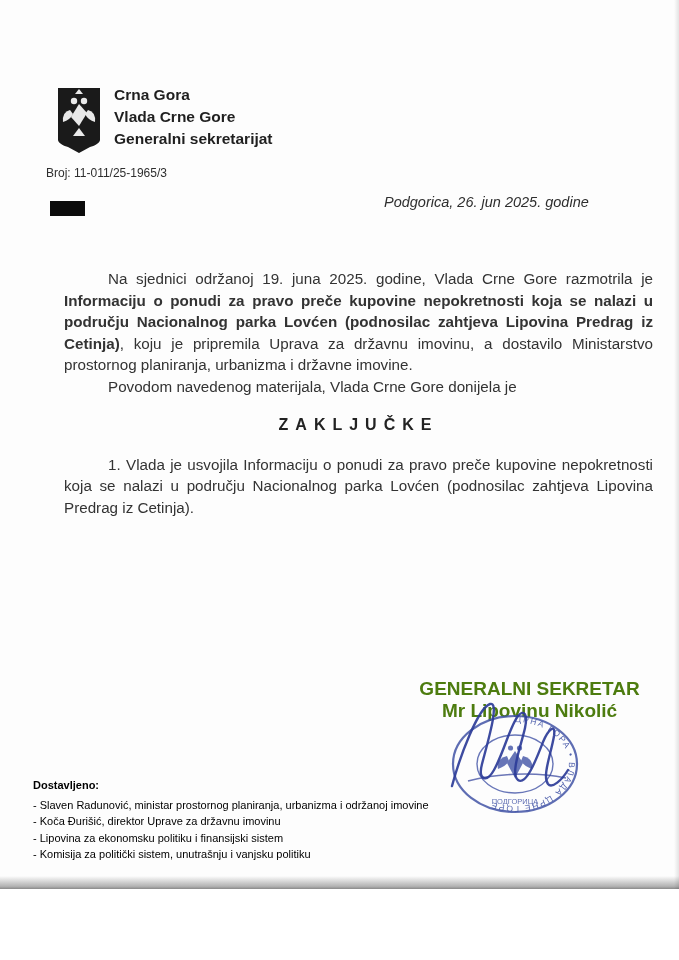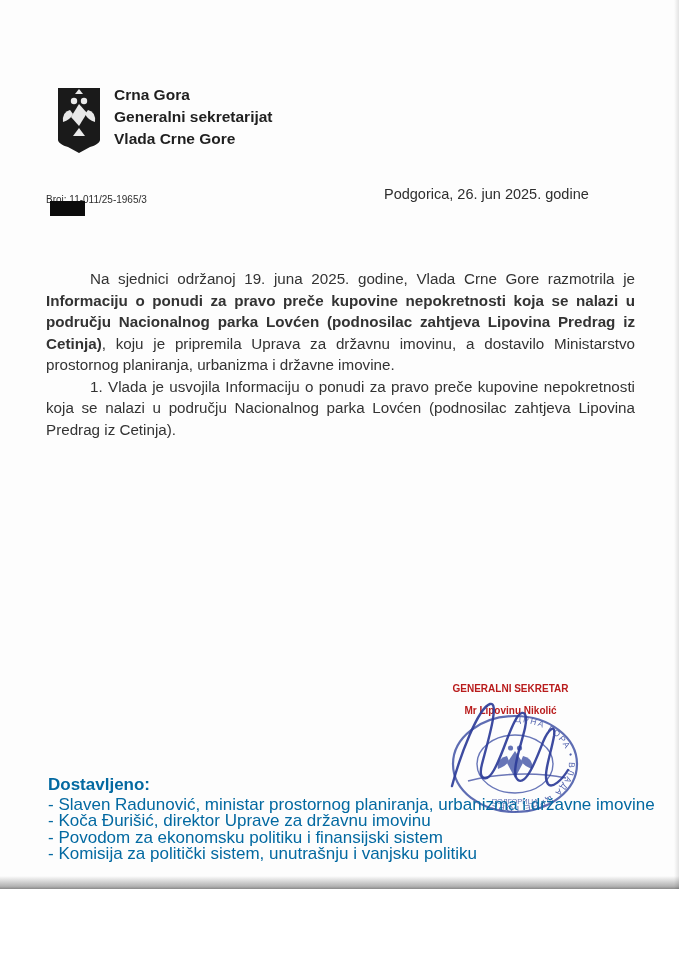--- a/index.html
+++ b/index.html
@@ -7,39 +7,39 @@
   body { font-family:"Liberation Sans", sans-serif; }
   .page {
     position:relative; width:679px; height:889px;
     background:#fdfdfd; overflow:hidden; color:#2e2e2e;
   }
   .coat { position:absolute; left:52px; top:86px; width:54px; height:70px; }
   .letterhead-org {
     position:absolute; left:114px; top:84px;
     font-weight:bold; font-size:15.5px; line-height:22px; color:#1f1f1f;
   }
-  .ref { position:absolute; left:46px; top:194px; font-size:10px; }
-  .place-date { position:absolute; left:384px; top:186px; font-size:14.5px; }
+  .ref { position:absolute; left:46px; top:166px; font-size:12px; }
+  .place-date { position:absolute; left:384px; top:194px; font-size:14.5px;font-style:italic; }
   .redaction { position:absolute; left:50px; top:201px; width:35px; height:15px; background:#0b0b0b; }
   .content {
-    position:absolute; left:46px; top:268px; width:589px;
+    position:absolute; left:64px; top:268px; width:589px;
     font-size:15.2px; line-height:21.5px; text-align:justify; color:#333;
   }
   .para { text-indent:44px; }
   .heading {
     text-align:center; text-indent:0; font-weight:bold; letter-spacing:7px;
     margin:17px 0 18px; font-size:16px; color:#222;
   }
   .sig-block {
-    position:absolute; left:398px; top:678px; width:225px; text-align:center;
-    font-weight:bold; font-size:10px; line-height:22px; color:#b91c1c;
+    position:absolute; left:417px; top:678px; width:225px; text-align:center;
+    font-weight:bold; font-size:19px; line-height:22px; color:#4d7c0f;
   }
   .stamp { position:absolute; left:440px; top:708px; }
   .signature-ink { position:absolute; left:438px; top:686px; }
-  .dist { position:absolute; left:48px; top:777px; font-size:17px; line-height:16.5px; color:#0369a1; }
+  .dist { position:absolute; left:33px; top:777px; font-size:11px; line-height:16.5px; color:#000000; }
   .dist-label { font-weight:bold; margin-bottom:3px; }
   .edge-bottom {
     position:absolute; left:0; right:0; bottom:0; height:13px;
     background:linear-gradient(to bottom, rgba(100,100,100,0) 0%, rgba(85,85,85,0.45) 80%, rgba(60,60,60,0.6) 100%);
   }
   .edge-right {
     position:absolute; top:0; bottom:0; right:0; width:5px;
     background:linear-gradient(to right, rgba(0,0,0,0), rgba(0,0,0,0.10));
   }
 </style>
@@ -58,31 +58,33 @@
         <path d="M27,18 l8,9 l-8,13 l-8,-9 z"></path>
         <path d="M18,24 q-8,2 -7,12 q7,-2 10,-8 z"></path>
         <path d="M36,24 q8,2 7,12 q-7,-2 -10,-8 z"></path>
         <path d="M27,42 l6,8 h-12 z"></path>
       </g>
     </svg>
   </div>
 
   <div class="letterhead-org">
     <div>Crna Gora</div>
+    <div>Vlada Crne Gore</div>
     <div>Generalni sekretarijat</div>
-    <div>Vlada Crne Gore</div>
   </div>
 
   <div class="ref">Broj: 11-011/25-1965/3</div>
   <div class="place-date">Podgorica, 26. jun 2025. godine</div>
 
   <div class="redaction"></div>
 
   <div class="content">
     <p class="para"><span>Na sjednici održanoj 19. juna 2025. godine, Vlada Crne Gore razmotrila je </span><b>Informaciju o ponudi za pravo preče kupovine nepokretnosti koja se nalazi u području Nacionalnog parka Lovćen (podnosilac zahtjeva Lipovina Predrag iz Cetinja)</b><span>, koju je pripremila Uprava za državnu imovinu, a dostavilo Ministarstvo prostornog planiranja, urbanizma i državne imovine.</span></p>
+    <p class="para">Povodom navedenog materijala, Vlada Crne Gore donijela je</p>
+    <div class="heading">ZAKLJUČKE</div>
     <p class="para">1. Vlada je usvojila Informaciju o ponudi za pravo preče kupovine nepokretnosti koja se nalazi u području Nacionalnog parka Lovćen (podnosilac zahtjeva Lipovina Predrag iz Cetinja).</p>
   </div>
 
   <div class="sig-block">
     <div>GENERALNI SEKRETAR</div>
     <div>Mr Lipovinu Nikolić</div>
   </div>
 
   <div class="stamp">
     <svg width="150" height="112" viewBox="0 0 150 112">
@@ -105,22 +107,22 @@
 
   <div class="signature-ink">
     <svg width="150" height="125" viewBox="0 0 150 125">
       <path d="M14,100 C22,70 40,22 52,18 C62,15 50,55 44,78 C40,93 48,98 56,84 C66,66 72,40 80,30 C86,23 90,28 87,42 C83,60 72,88 80,94 C88,100 98,74 105,56 C110,44 118,36 116,50 C113,68 104,90 110,98 C114,103 124,94 130,84" fill="none" stroke="#2c3c98" stroke-width="2.4" stroke-linecap="round" opacity="0.92"></path>
       <path d="M30,95 C55,88 95,85 128,92" fill="none" stroke="#2c3c98" stroke-width="1.6" opacity="0.7"></path>
     </svg>
   </div>
 
   <div class="dist">
     <div class="dist-label">Dostavljeno:</div>
-    <div>- Slaven Radunović, ministar prostornog planiranja, urbanizma i državne imovine</div>
+    <div>- Slaven Radunović, ministar prostornog planiranja, urbanizma i održanoj imovine</div>
     <div>- Koča Đurišić, direktor Uprave za državnu imovinu</div>
-    <div>- Povodom za ekonomsku politiku i finansijski sistem</div>
+    <div>- Lipovina za ekonomsku politiku i finansijski sistem</div>
     <div>- Komisija za politički sistem, unutrašnju i vanjsku politiku</div>
   </div>
 
   <div class="edge-bottom"></div>
   <div class="edge-right"></div>
 
 </div>
 
 </body></html>

